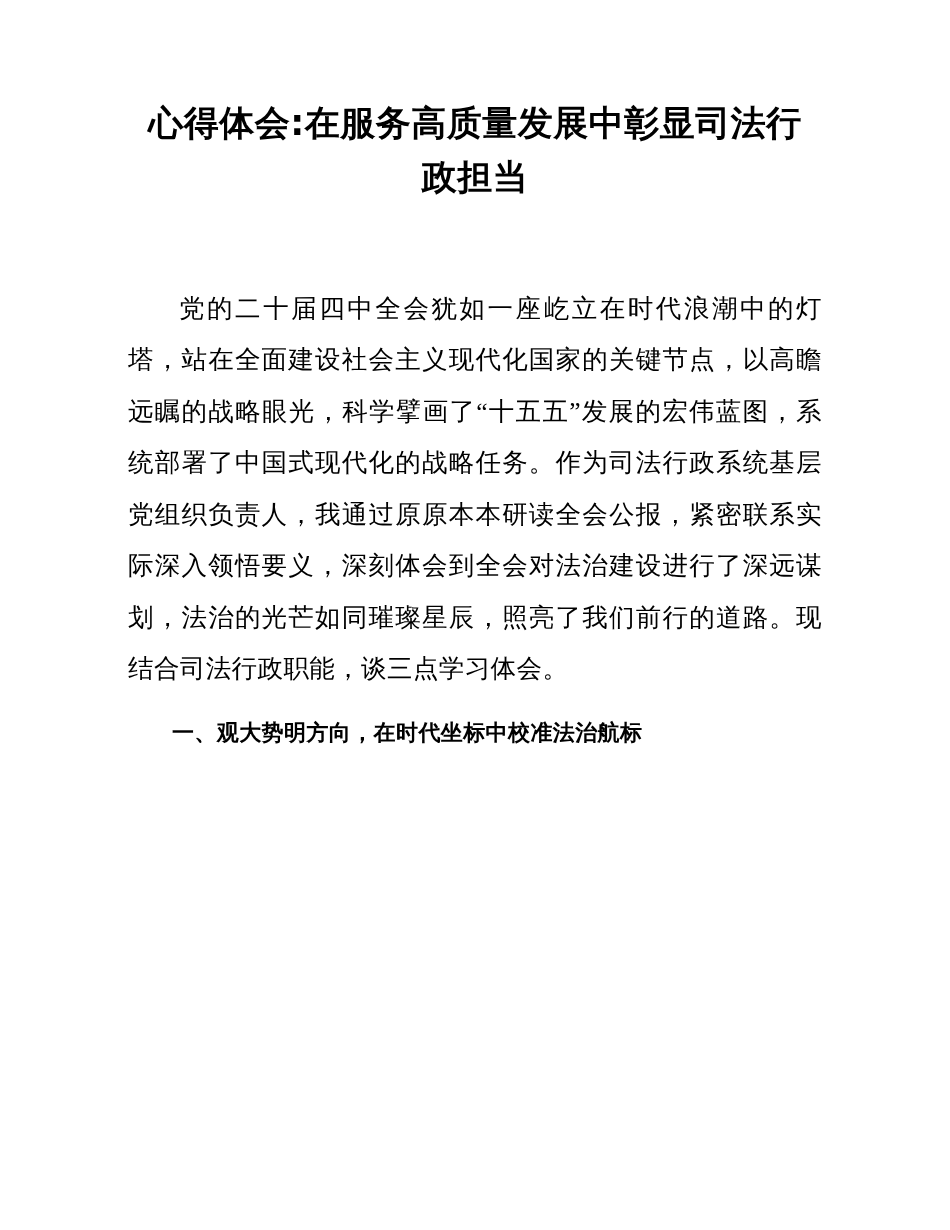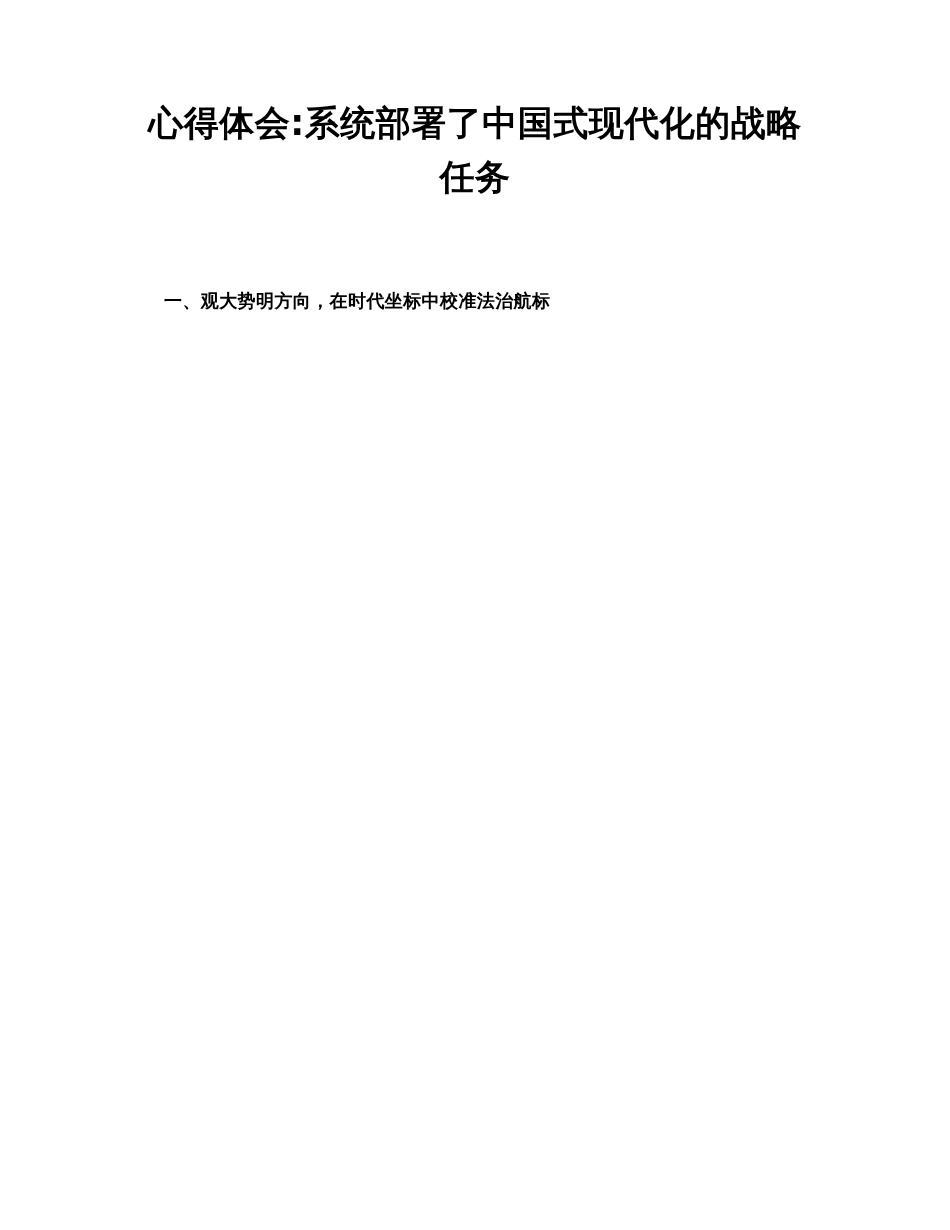--- a/index.html
+++ b/index.html
@@ -39,38 +39,39 @@
     line-height: 2.02;
     text-align: justify;
     text-justify: inter-ideograph;
     margin: 0 0 4px 0;
     text-indent: 2em;
     letter-spacing: 0.4px;
   }
   p.heading {
     font-family: "DejaVu Sans", "Liberation Sans", sans-serif;
     font-weight: bold;
-    font-size: 18px;
+    font-size: 22px;
     line-height: 2.02;
     margin: 16px 0 10px 0;
     text-indent: 2em;
     letter-spacing: 0.4px;
   }
   p.para.spaced-top {
     margin-top: 10px;
   }
 </style>
 </head>
 <body>
 
 <div class="page">
 
-  <h1 class="doc-title">心得体会:系统部署了中国式现代化的战略任务</h1>
+  <h1 class="doc-title">心得体会:在服务高质量发展中彰显司法行政担当</h1>
 
   <div class="body-block">
 
+    <p class="para">党的二十届四中全会犹如一座屹立在时代浪潮中的灯塔，站在全面建设社会主义现代化国家的关键节点，以高瞻远瞩的战略眼光，科学擘画了“十五五”发展的宏伟蓝图，系统部署了中国式现代化的战略任务。作为司法行政系统基层党组织负责人，我通过原原本本研读全会公报，紧密联系实际深入领悟要义，深刻体会到全会对法治建设进行了深远谋划，法治的光芒如同璀璨星辰，照亮了我们前行的道路。现结合司法行政职能，谈三点学习体会。</p>
 
     <p class="heading">一、观大势明方向，在时代坐标中校准法治航标</p>
 
 
   </div>
 
 </div>
 
 </body></html>

